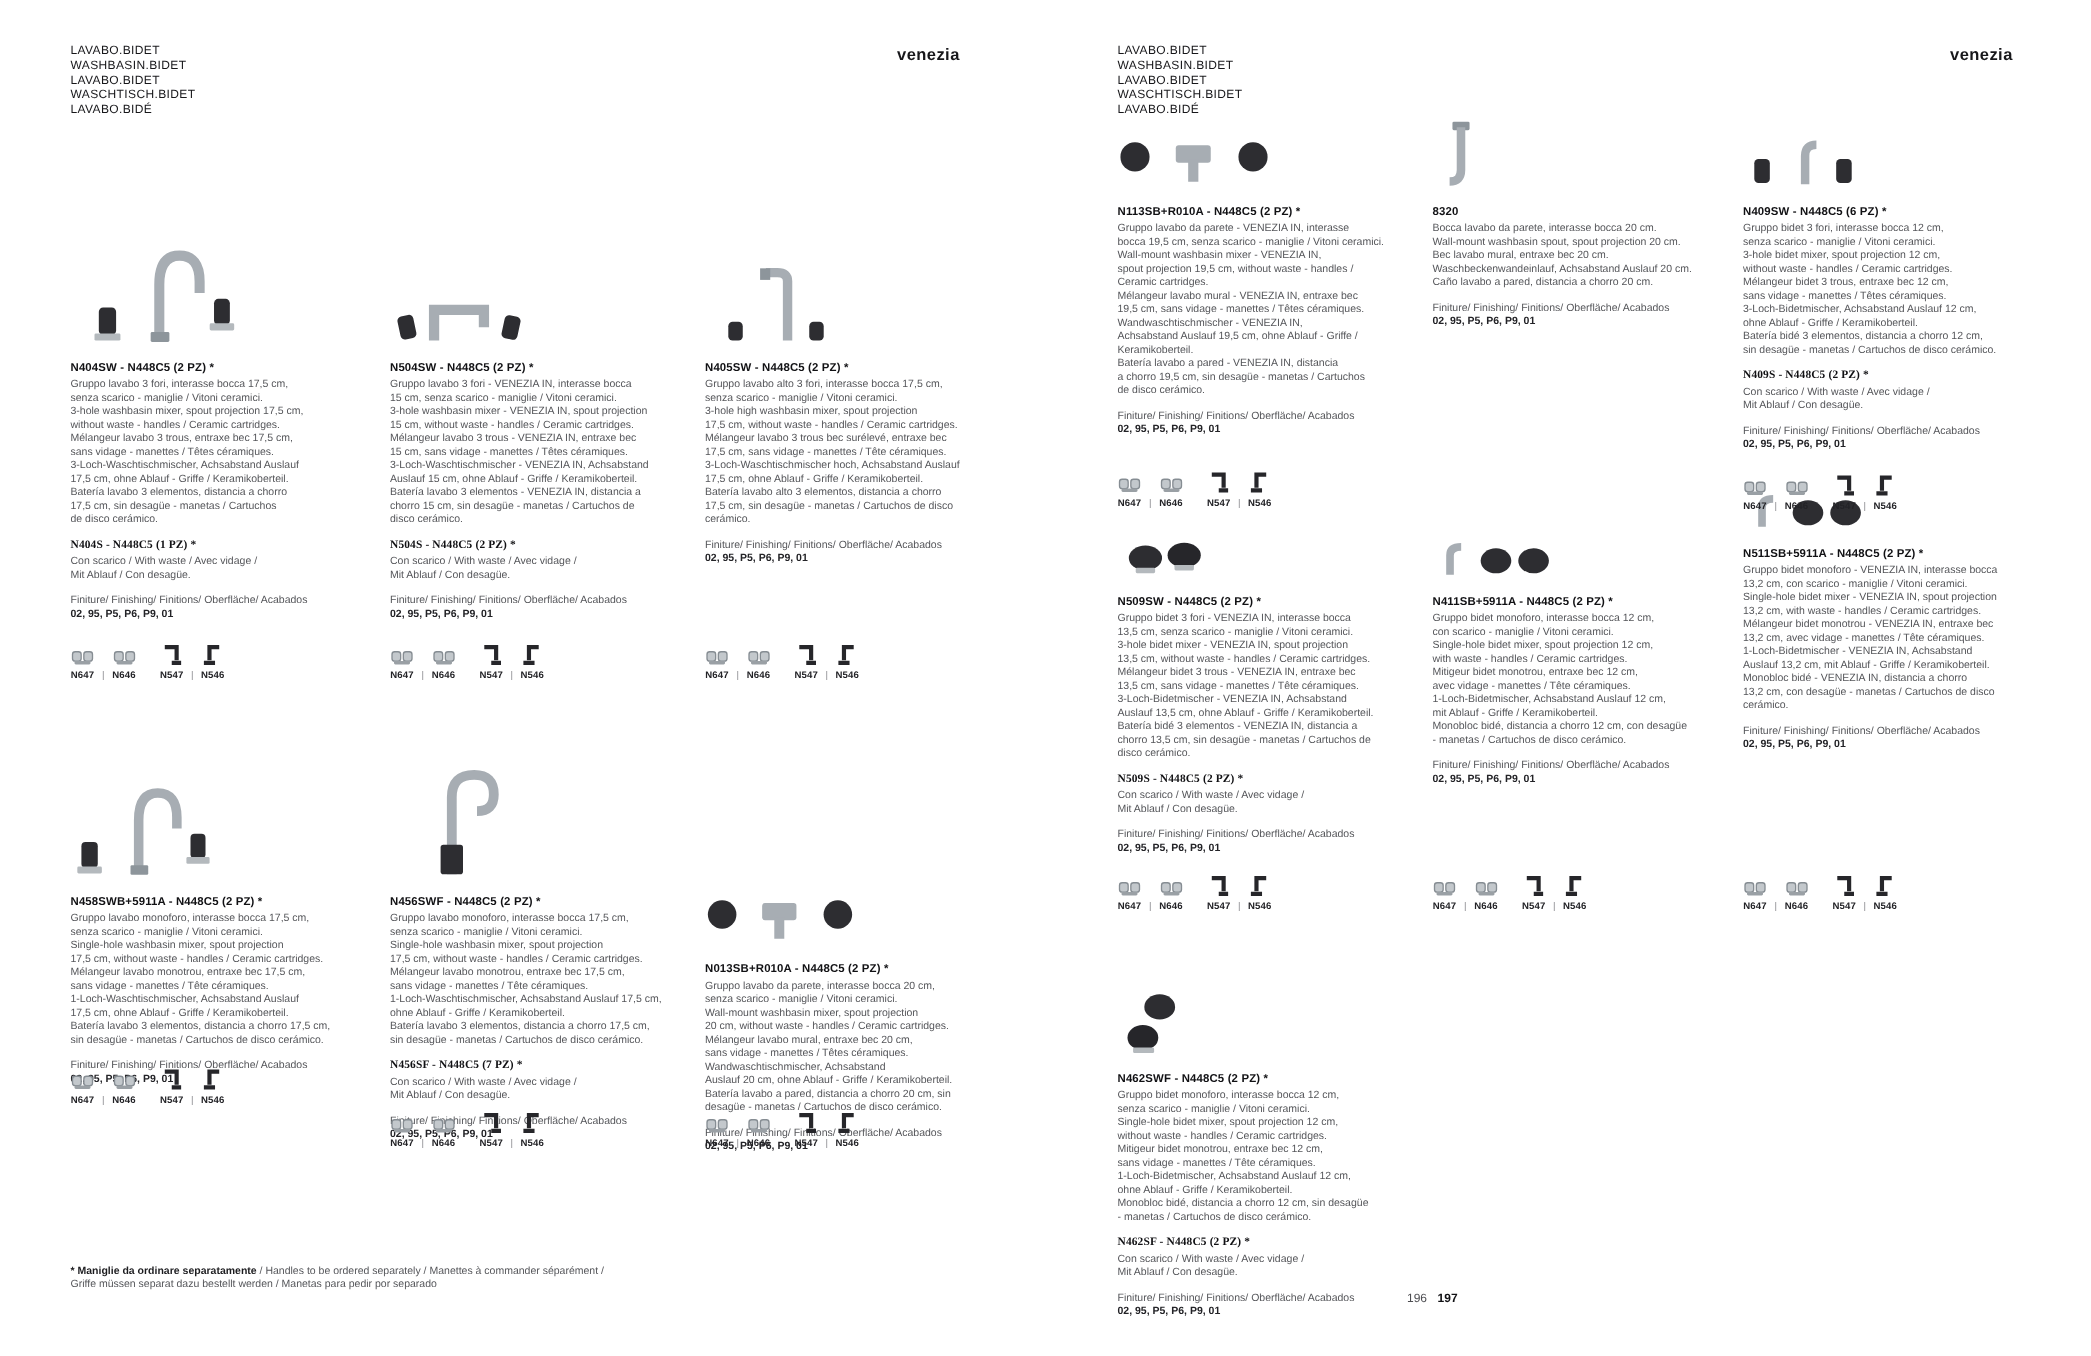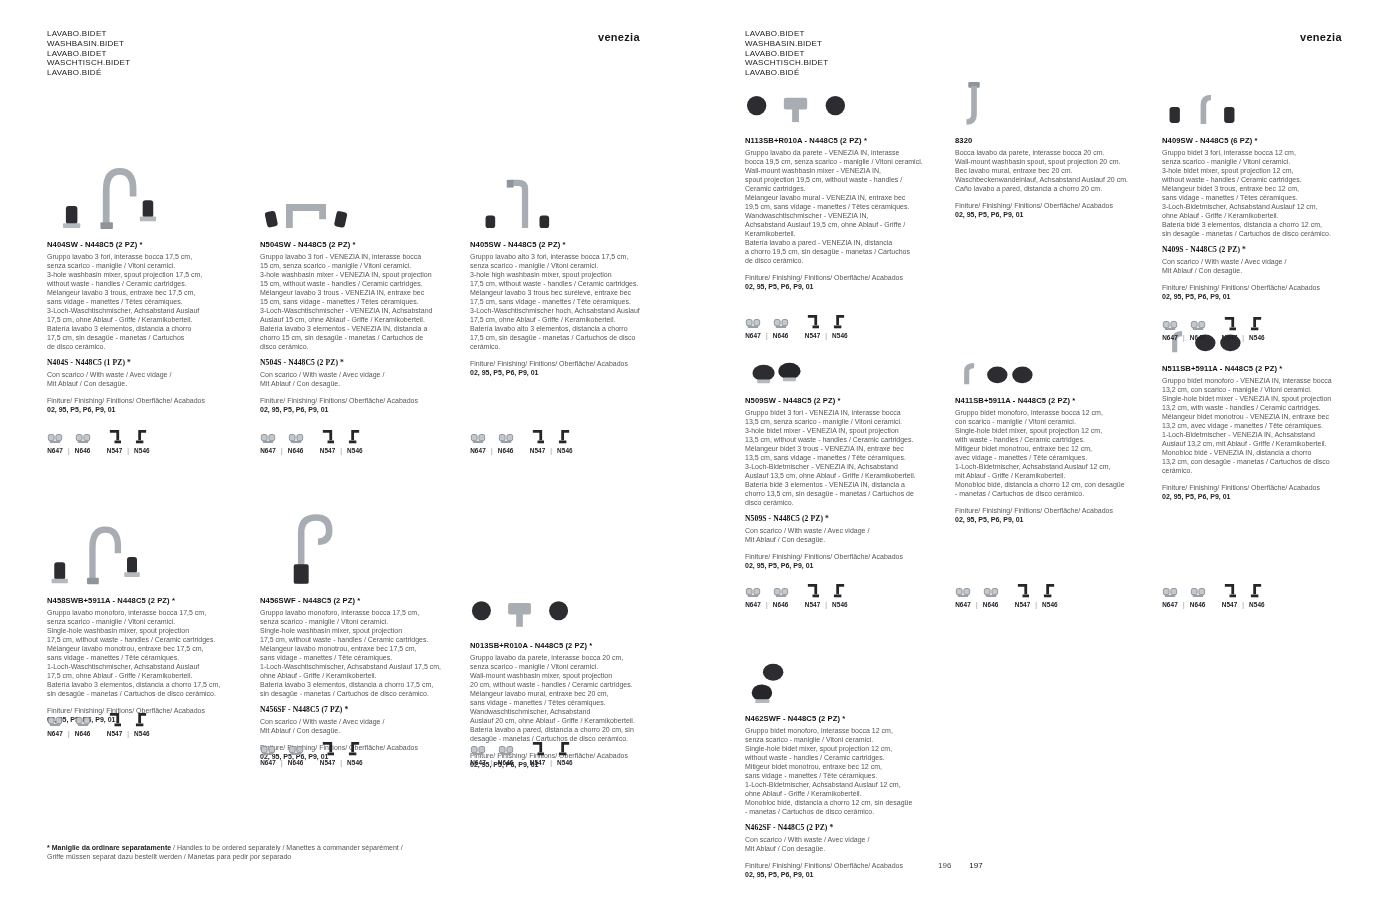--- a/index.html
+++ b/index.html
@@ -29,22 +29,22 @@
   .p-finish-codes { font-weight:bold; color:#232327; }
   .swatches { position:absolute; display:flex; gap:16px; align-items:flex-end; }
   .sw-group { display:flex; align-items:flex-end; gap:5px; }
   .sw-col { display:flex; flex-direction:column; align-items:center; gap:3px; }
   .sw-code { font-size:6.4px; font-weight:bold; color:#232327; letter-spacing:.1px; }
   .sw-sep { font-size:6.4px; color:#8a8a8e; padding-bottom:.5px; }
   .footnote {
     position:absolute; font-size:7px; line-height:9.4px; color:#55565a; white-space:pre-line;
   }
   .footnote .fn-bold { font-weight:bold; color:#1c1c1f; }
-  .page-numbers { position:absolute; font-size:8px; color:#4c4c50; display:flex; gap:18px; align-items:flex-start; }
-  .page-numbers .pn-right { font-weight:normal; color:#111114; }
+  .page-numbers { position:absolute; font-size:8px; color:#4c4c50; display:flex; gap:7px; align-items:flex-start; }
+  .page-numbers .pn-right { font-weight:bold; color:#111114; }
   .defs-hidden { position:absolute; width:0; height:0; overflow:hidden; }
 </style>
 </head>
 <body>
 
 <svg class="defs-hidden" aria-hidden="true">
   <defs>
     <symbol id="sym-gooseneck" viewBox="0 0 110 75">
       <path d="M50 73 V34 Q50 14 64 14 Q78 14 78 32 V40" stroke="#a7adb3" stroke-width="7" fill="none"></path>
       <rect x="44" y="67" width="13" height="7" rx="1" fill="#8d959b"></rect>

